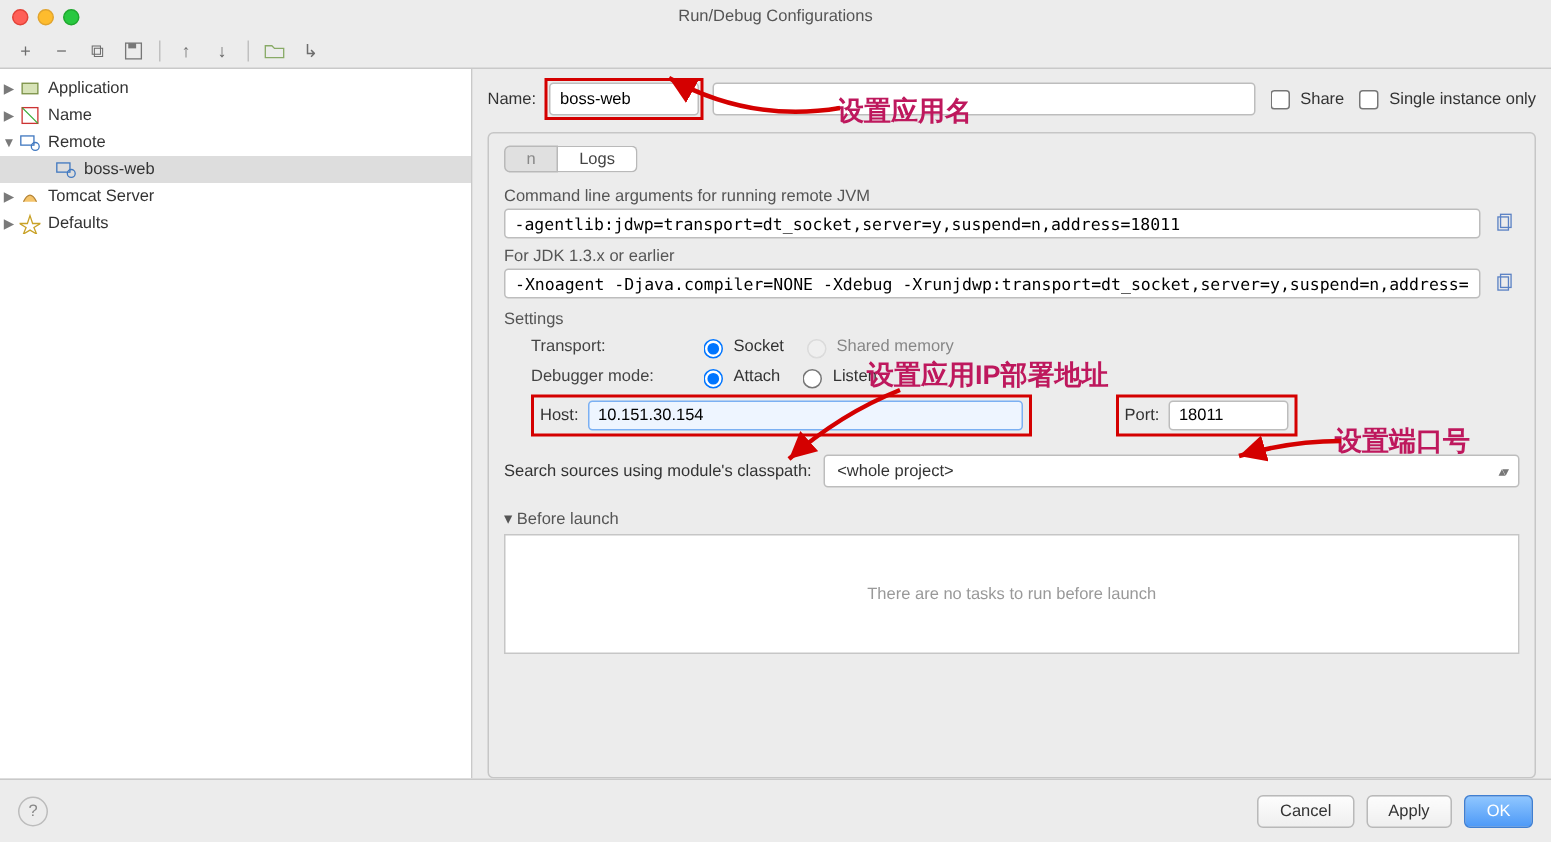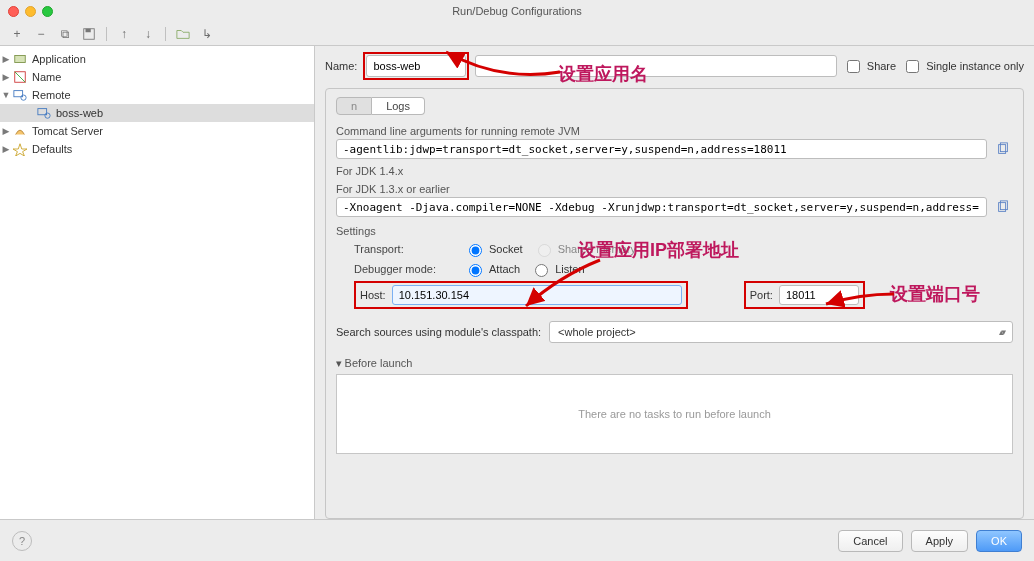--- a/index.html
+++ b/index.html
@@ -182,21 +182,20 @@
         <div class="ro">
           <input class="txt" value="-agentlib:jdwp=transport=dt_socket,server=y,suspend=n,address=18011" style="">
           <span class="copy">
               <svg class="svg-icon" viewBox="0 0 16 16">
                 <rect x="3" y="3" width="8" height="10" fill="none" stroke="#5a81c4"></rect>
                 <rect x="5" y="1" width="8" height="10" fill="none" stroke="#5a81c4"></rect>
               </svg>
             </span>
         </div>
 
-        <div class="group-label">For JDK 1.4.x</div>
 
         <div class="group-label">For JDK 1.3.x or earlier</div>
         <div class="ro">
           <input class="txt" value="-Xnoagent -Djava.compiler=NONE -Xdebug -Xrunjdwp:transport=dt_socket,server=y,suspend=n,address=18011" style="">
           <span class="copy">
               <svg class="svg-icon" viewBox="0 0 16 16">
                 <rect x="3" y="3" width="8" height="10" fill="none" stroke="#5a81c4"></rect>
                 <rect x="5" y="1" width="8" height="10" fill="none" stroke="#5a81c4"></rect>
               </svg>
             </span>

